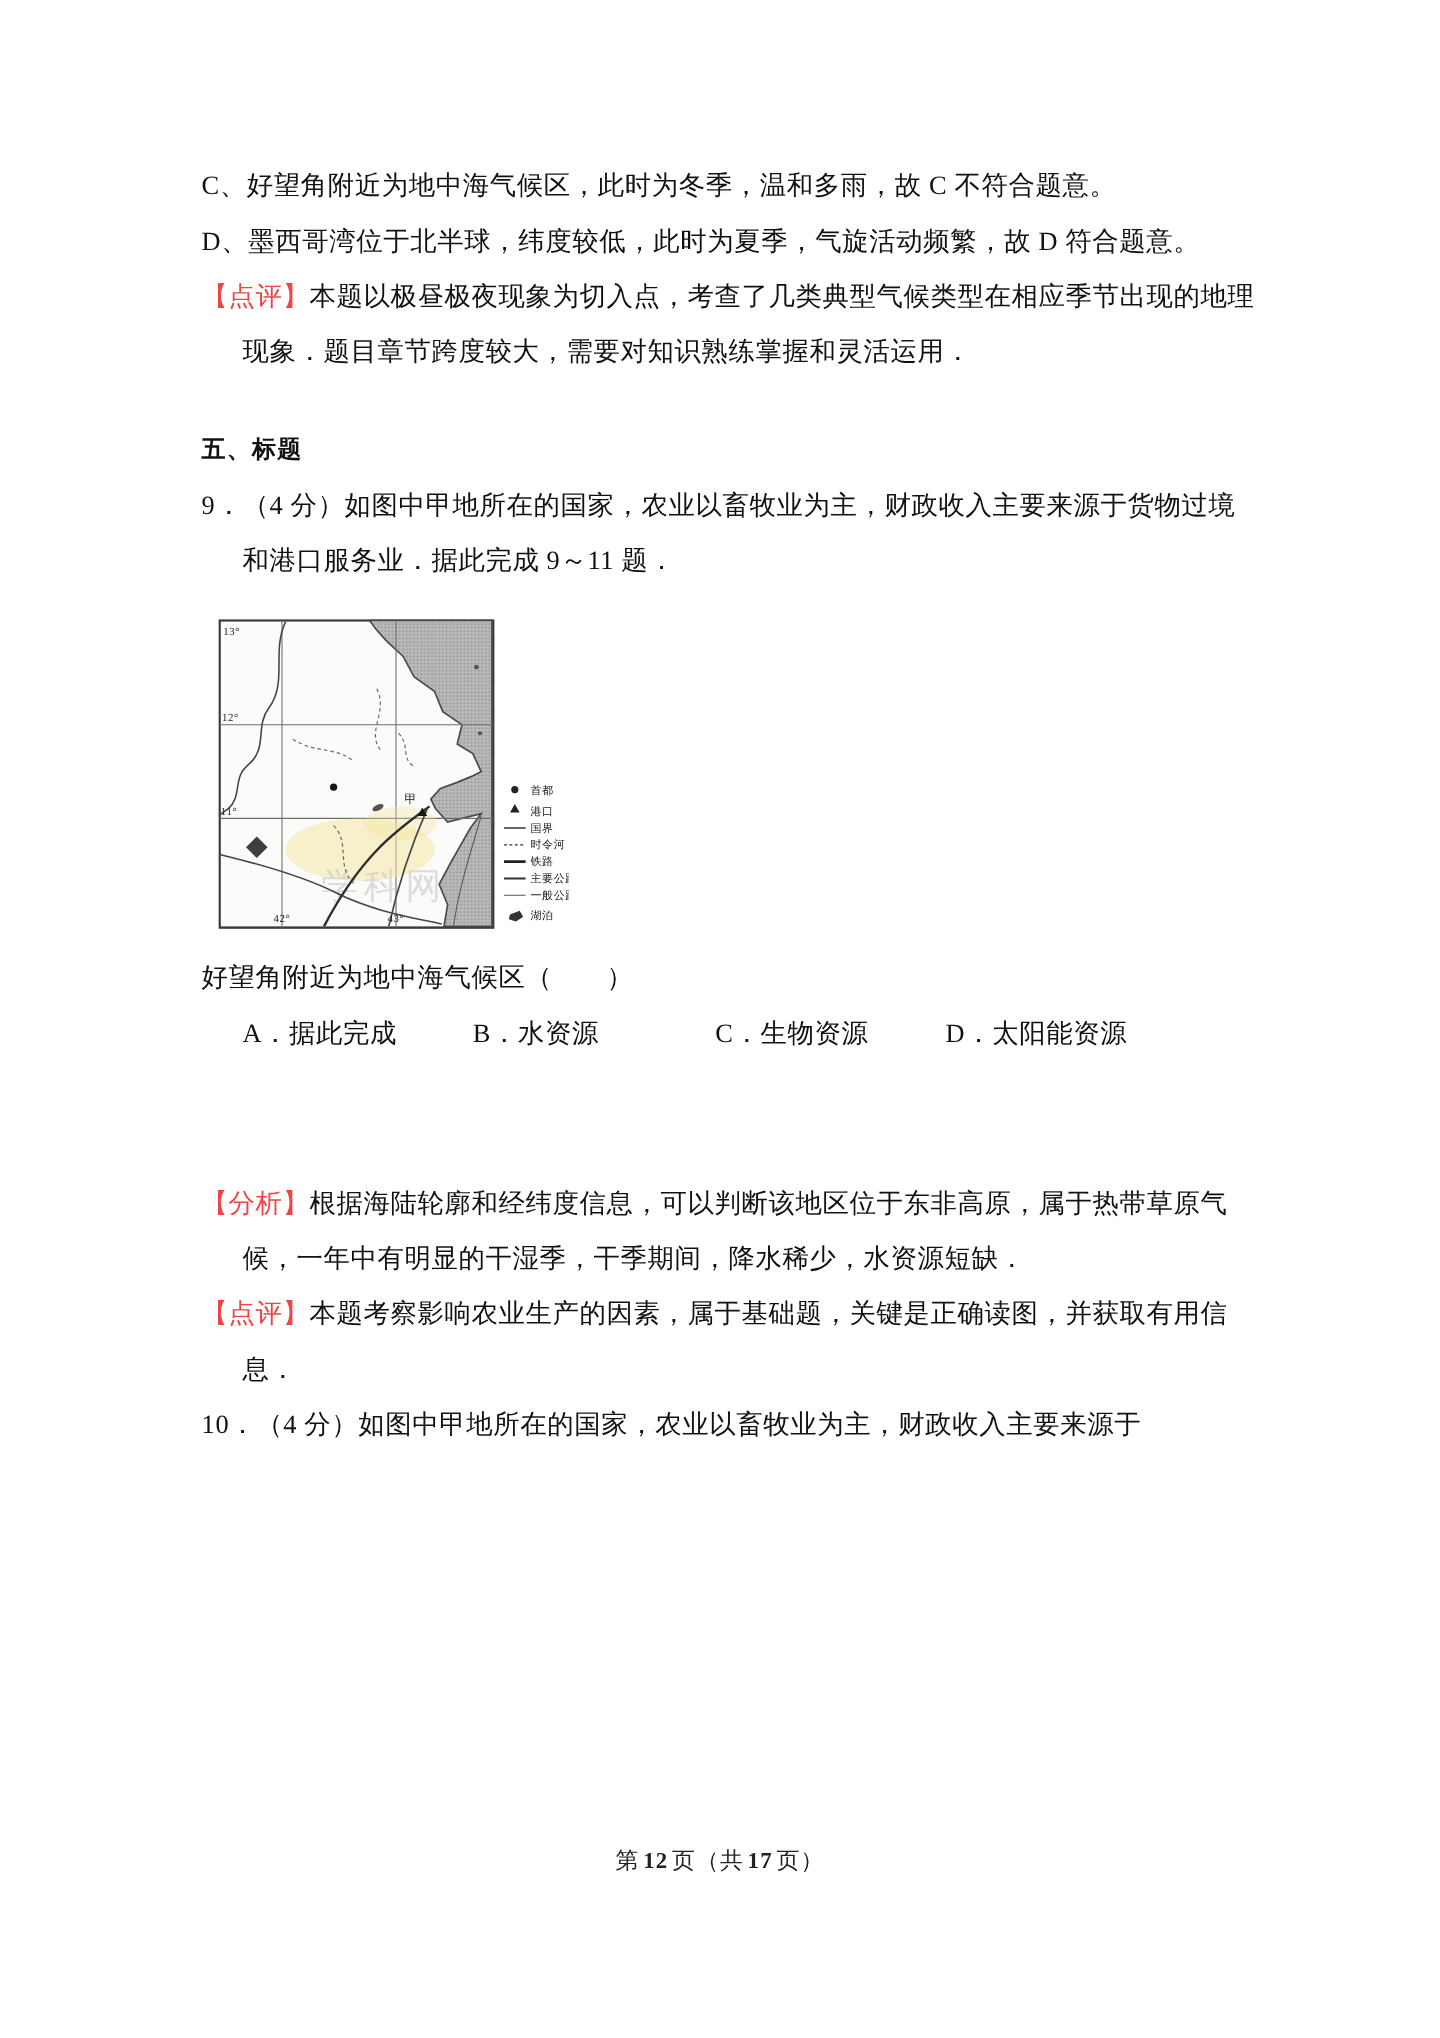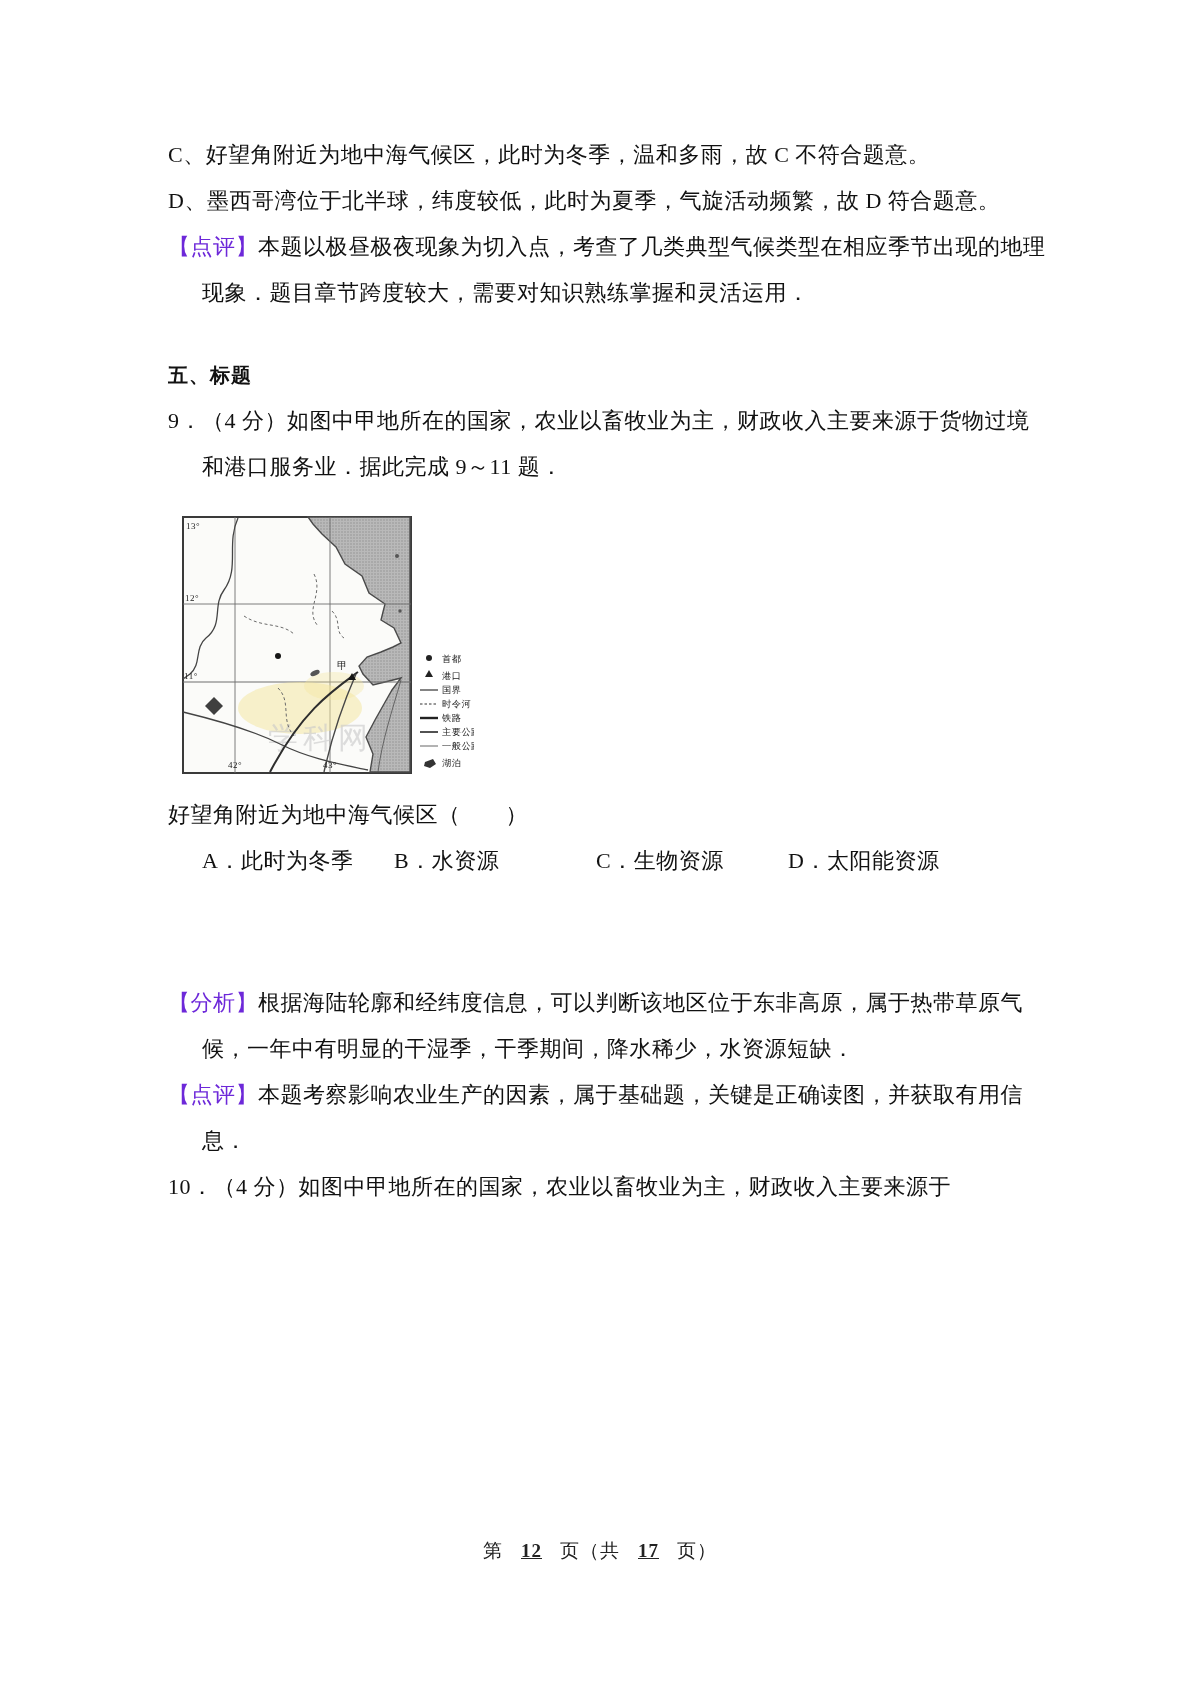--- a/index.html
+++ b/index.html
@@ -6,38 +6,38 @@
   body{
     width:1200px;height:1698px;background:#ffffff;position:relative;
     font-family:"Liberation Serif","DejaVu Serif",serif;
     color:#111;overflow:hidden;
   }
   .content{
     position:absolute;left:168px;top:132px;width:878px;
     font-size:22px;letter-spacing:0.5px;
   }
   p.para{margin:0;line-height:46px;padding-left:34px;text-indent:-34px;}
-  .tag{color:#6d28d9;}
+  .tag{color:#ef4444;}
   h2.section-heading{
     margin:36px 0 0 0;font-size:20px;font-weight:bold;line-height:46px;letter-spacing:1px;
   }
   .figure-wrap{margin:26px 0 10px 14px;}
   .stem-line{margin:0;line-height:46px;}
   .options-row{margin:0;line-height:46px;padding-left:34px;white-space:nowrap;}
   .options-row .opt{display:inline-block;}
   .opt-a{width:186px;}
   .opt-b{width:196px;}
   .opt-c{width:186px;}
   .block-gap{height:96px;}
   .q10-gap{margin-top:44px;}
   .page-footer{
     position:absolute;left:0;right:0;top:1538px;text-align:center;
     font-size:19px;letter-spacing:1px;color:#222;
   }
-  .page-footer b{margin:0 18px;text-decoration:underline;}
+  .page-footer b{margin:0 3px;}
   svg text{font-family:"Liberation Serif","DejaVu Serif",serif;}
 </style>
 </head>
 <body>
 
 <div class="content">
 
   <p class="para"><span>C、好望角附近为地中海气候区，此时为冬季，温和多雨，故 C 不符合题意。</span></p>
 
   <p class="para"><span>D、墨西哥湾位于北半球，纬度较低，此时为夏季，气旋活动频繁，故 D 符合题意。</span></p>
@@ -122,21 +122,21 @@
 
         <path d="M243,246 L251,243 L254,248 L248,252 L242,250 Z" fill="#333"></path>
         <text x="260" y="250" font-size="9.2" fill="#1a1a1a">湖泊</text>
       </g>
     </svg>
   </div>
 
   <p class="stem-line">好望角附近为地中海气候区（　　）</p>
 
   <p class="options-row">
-    <span class="opt opt-a">A．此时为冬季</span>
+    <span class="opt opt-a">A．据此完成</span>
     <span class="opt opt-b">B．水资源</span>
     <span class="opt opt-c">C．生物资源</span>
     <span class="opt">D．太阳能资源</span>
   </p>
 
   <div class="block-gap"></div>
 
 
   <p class="para"><span class="tag">【分析】</span><span>根据海陆轮廓和经纬度信息，可以判断该地区位于东非高原，属于热带草原气候，一年中有明显的干湿季，干季期间，降水稀少，水资源短缺．</span></p>
 

